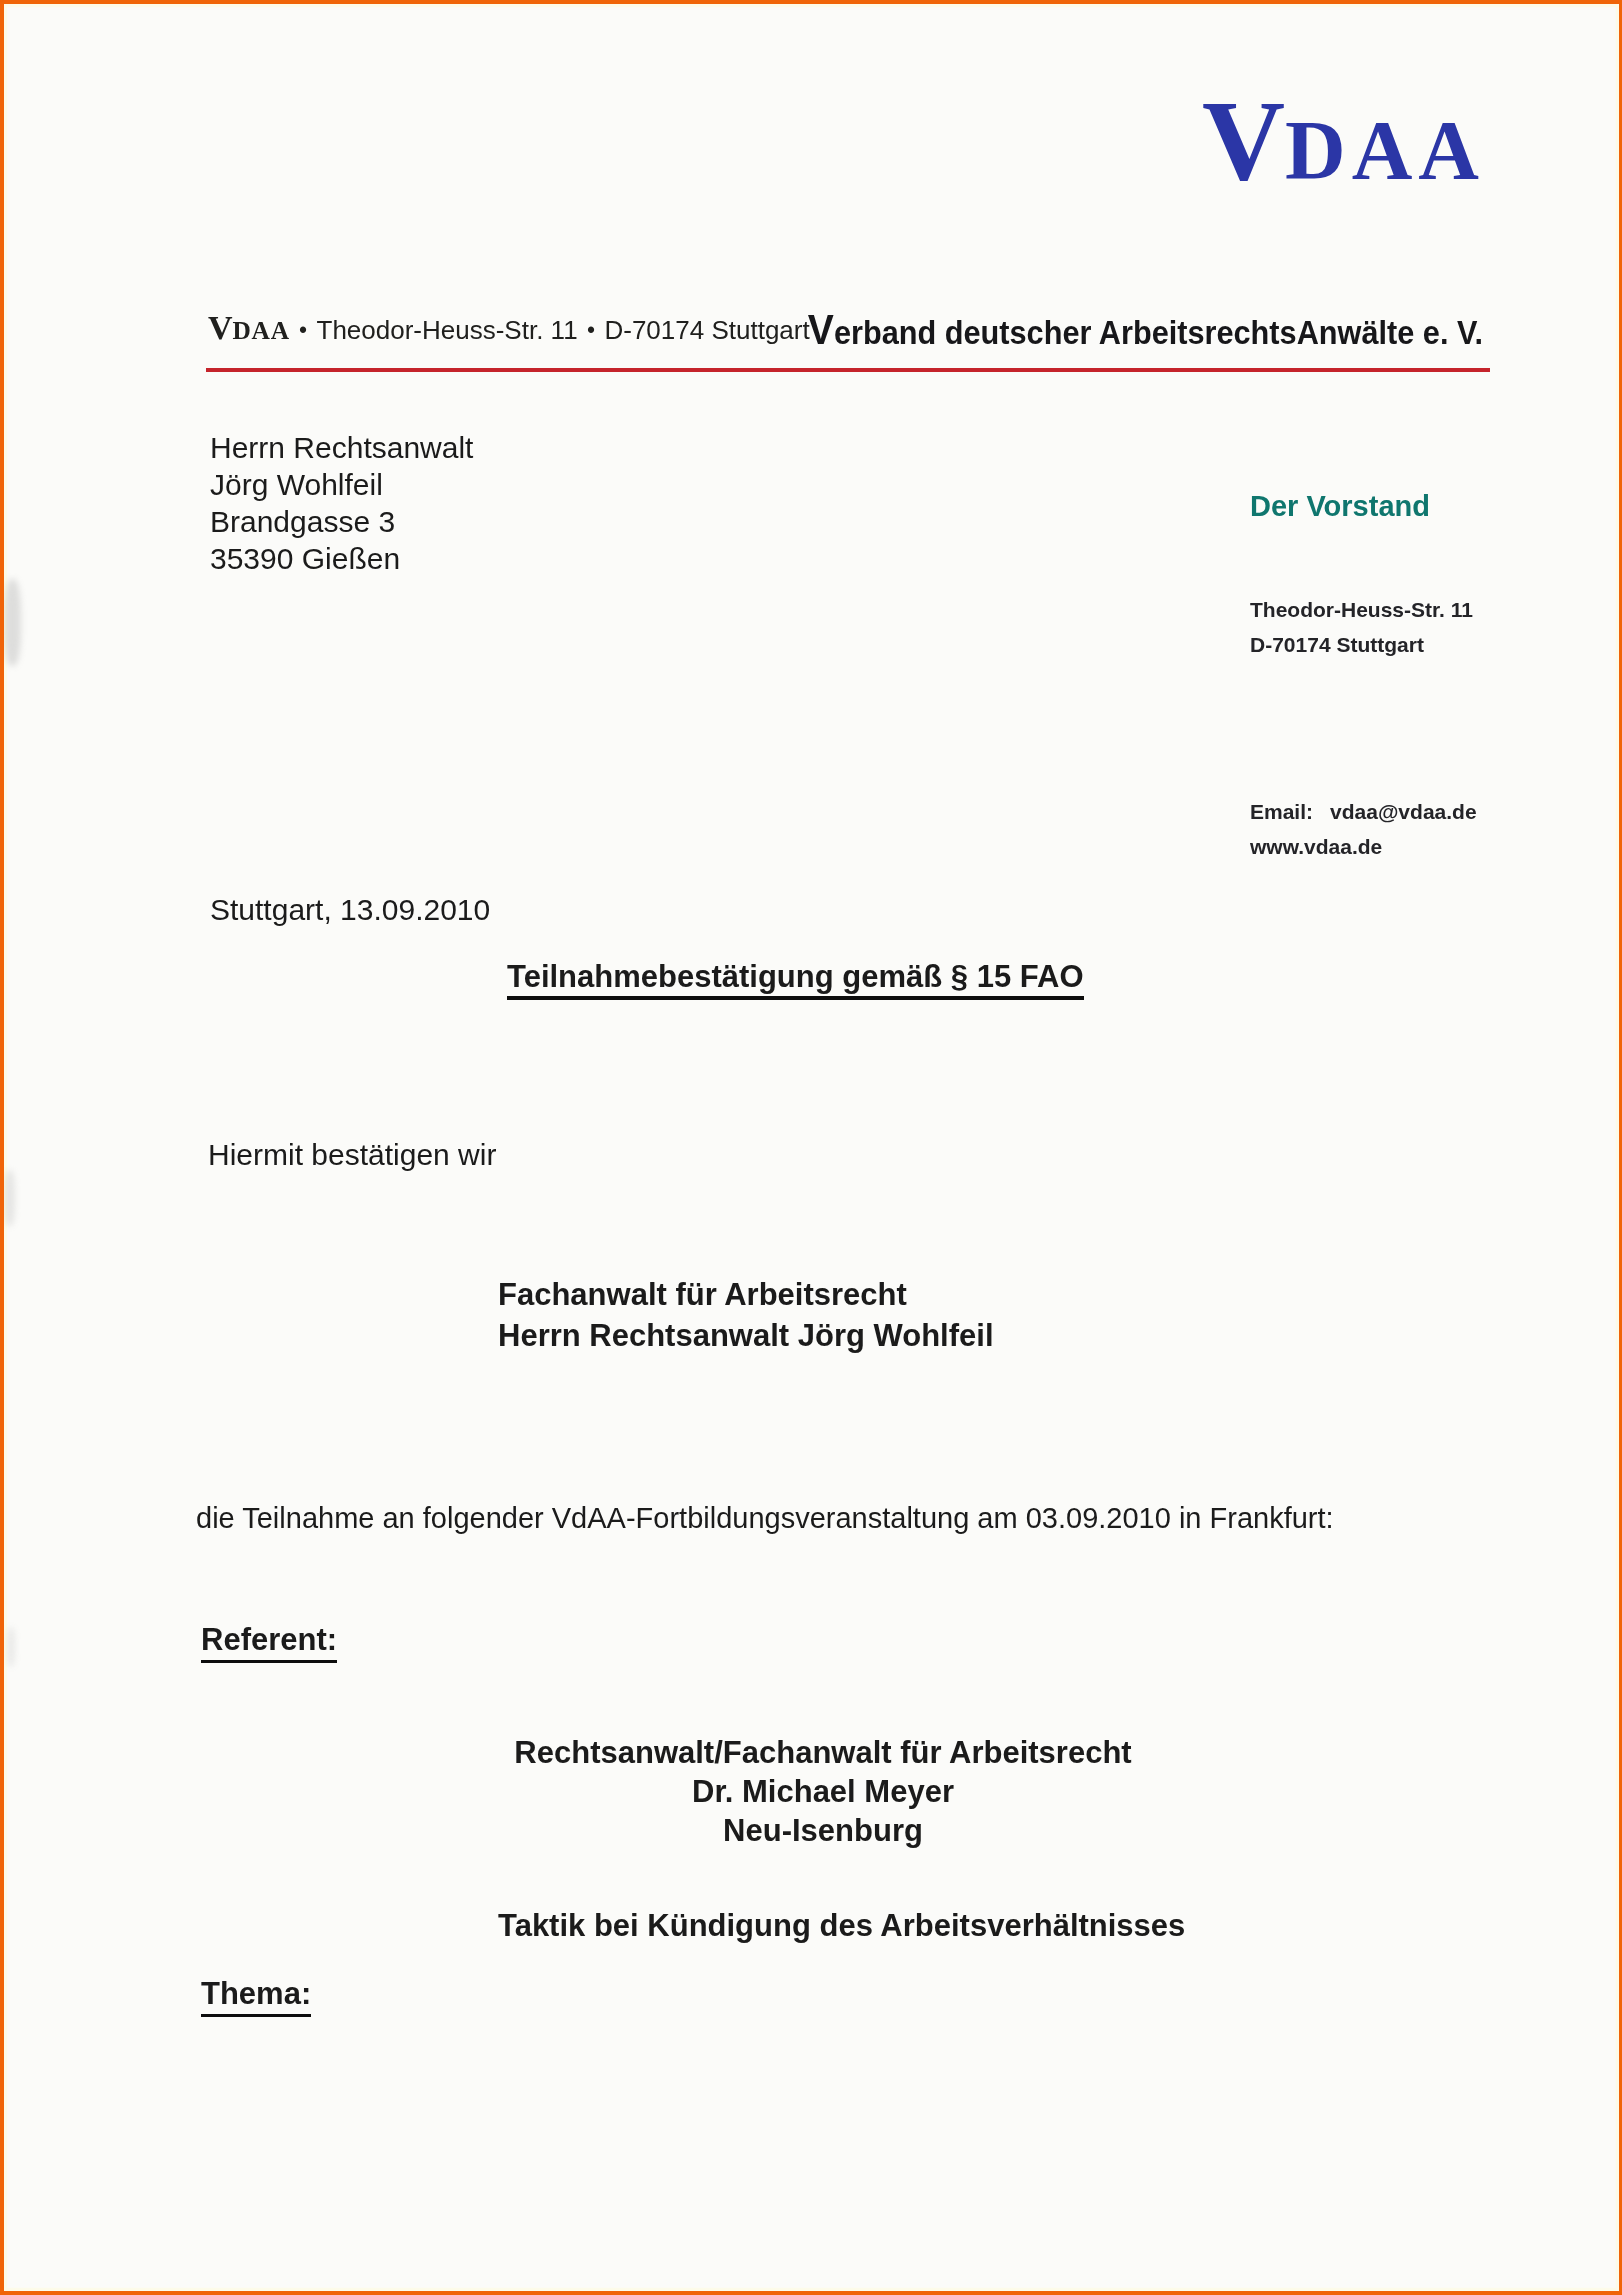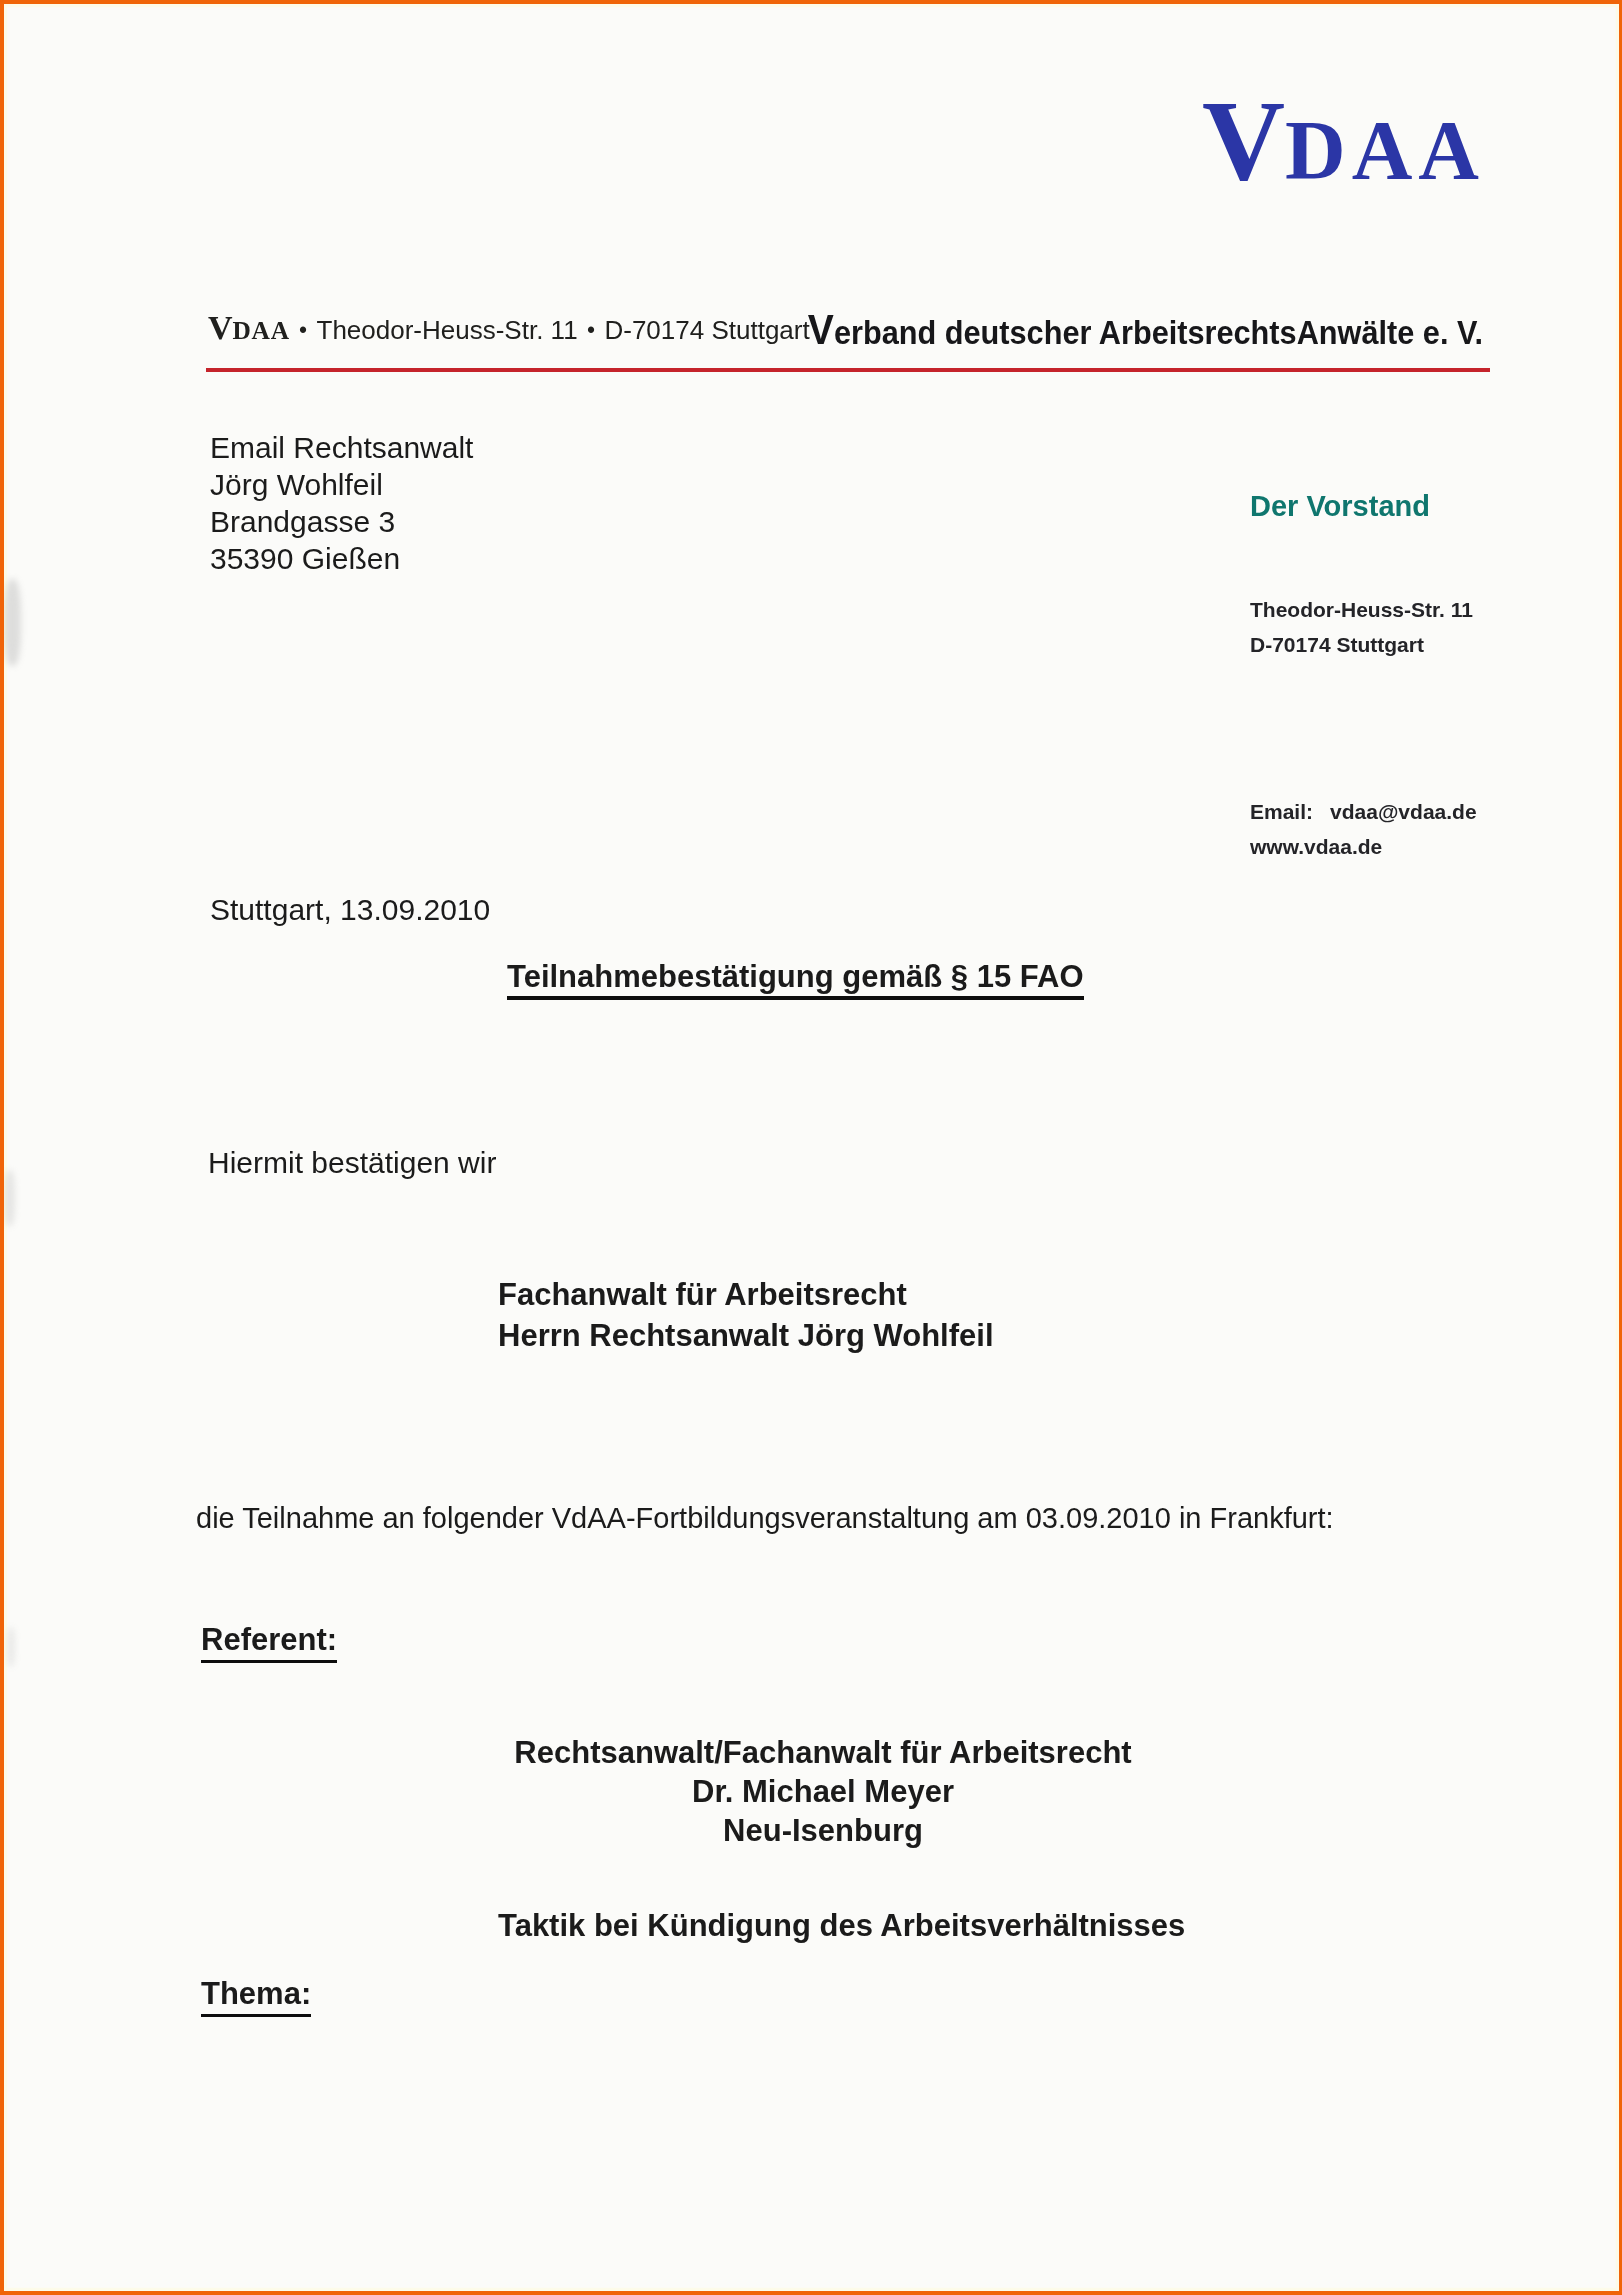--- a/index.html
+++ b/index.html
@@ -44,21 +44,21 @@
   .c-address{top:588px;}
   .c-phone{top:691px;}
   .c-phone .plabel{display:inline-block;width:112px;}
   .c-email{top:790px;}
   .c-email .elabel{margin-right:17px;}
 
   
   .dateline{left:206px;top:889px;font-size:30px;}
   .subject{left:503px;top:955px;font-size:31px;font-weight:bold;}
   .subject .u{border-bottom:4px solid #0d0d0d;padding-bottom:2px;}
-  .intro{left:204px;top:1134px;font-size:30px;margin-top:8px;}
+  .intro{left:204px;top:1134px;font-size:30px;}
   .attendee{left:494px;top:1270px;font-size:31px;font-weight:bold;line-height:41px;}
   .confirmation{left:192px;top:1498px;font-size:29px;white-space:nowrap;}
   .referent-label{left:197px;top:1618px;font-size:31px;font-weight:bold;}
   .underline5{border-bottom:3.3px solid #0d0d0d;padding-bottom:3.3px;}
   .referent-block{left:385px;top:1729px;width:868px;text-align:center;
                   font-size:31px;font-weight:bold;line-height:39px;}
   .thema-label{left:197px;top:1972px;font-size:31px;font-weight:bold;}
   .thema-value{left:494px;top:1904px;font-size:31px;font-weight:bold;white-space:nowrap;}
 
   
@@ -84,21 +84,21 @@
     <span>D-70174 Stuttgart</span>
   </div>
 
   <div class="abs org-name">
     <span class="org-inner"><span class="org-v">V</span><span>erband deutscher ArbeitsrechtsAnwälte e. V.</span></span>
   </div>
 
   <div class="abs rule-red"></div>
 
   <div class="abs recipient">
-    <div>Email Rechtsanwalt</div>
+    <div>Herrn Rechtsanwalt</div>
     <div>Jörg Wohlfeil</div>
     <div>Brandgasse 3</div>
     <div>35390 Gießen</div>
   </div>
 
   <div class="abs vorstand">Der Vorstand</div>
 
   <div class="abs contact c-address">
     <div>Theodor-Heuss-Str. 11</div>
     <div>D-70174 Stuttgart</div>

